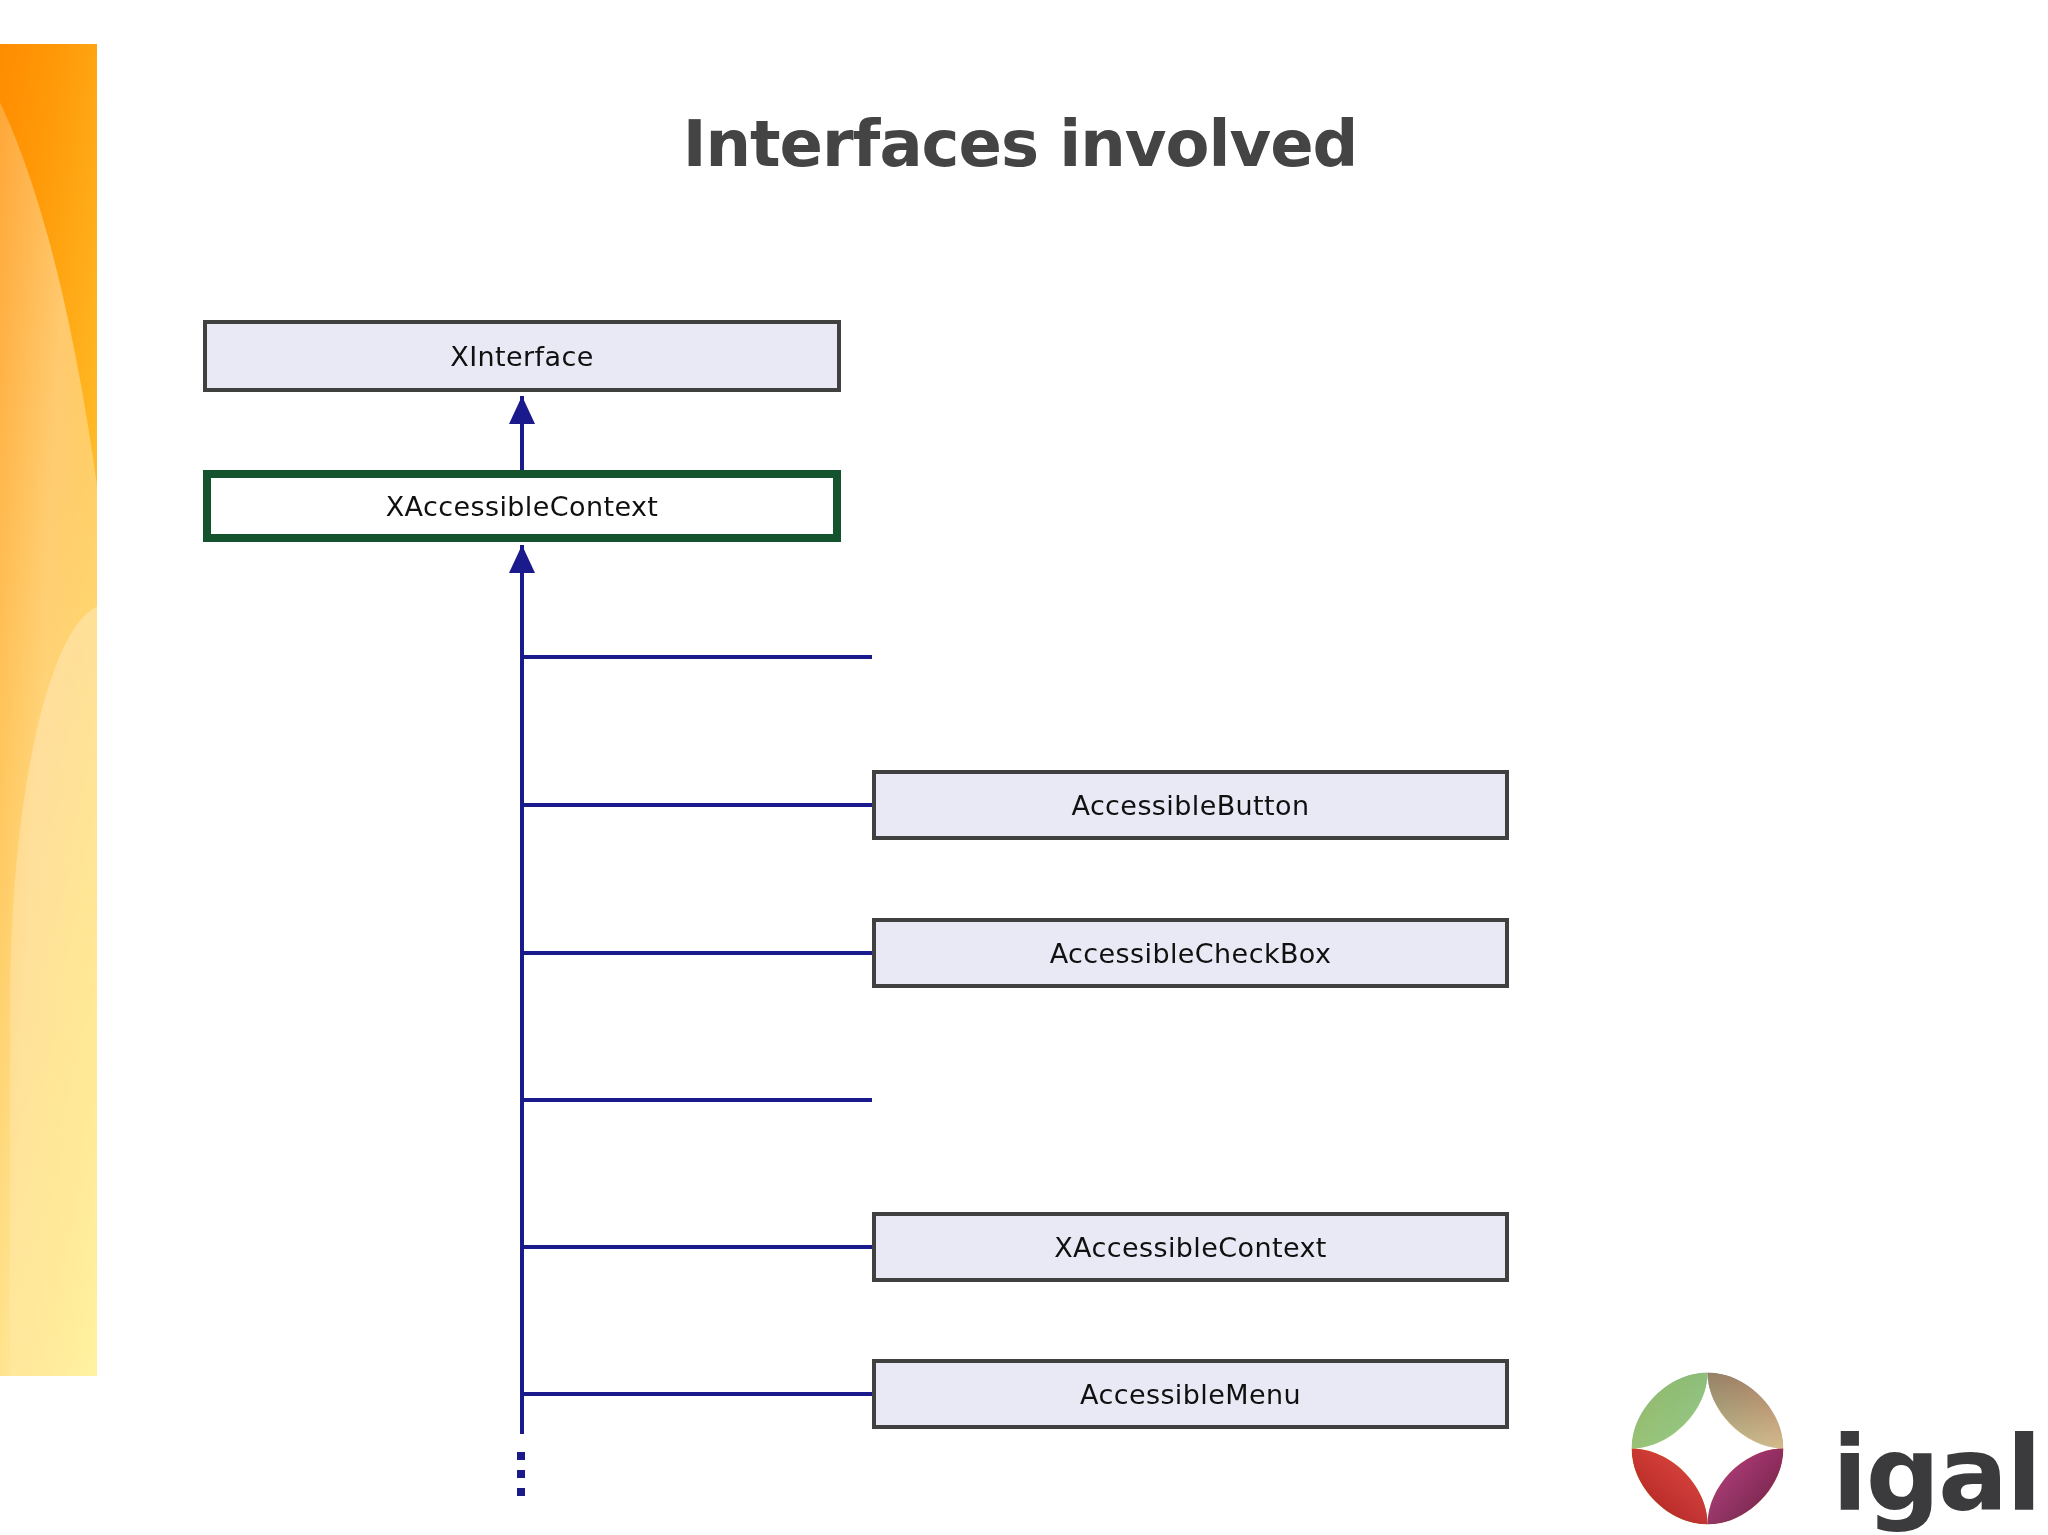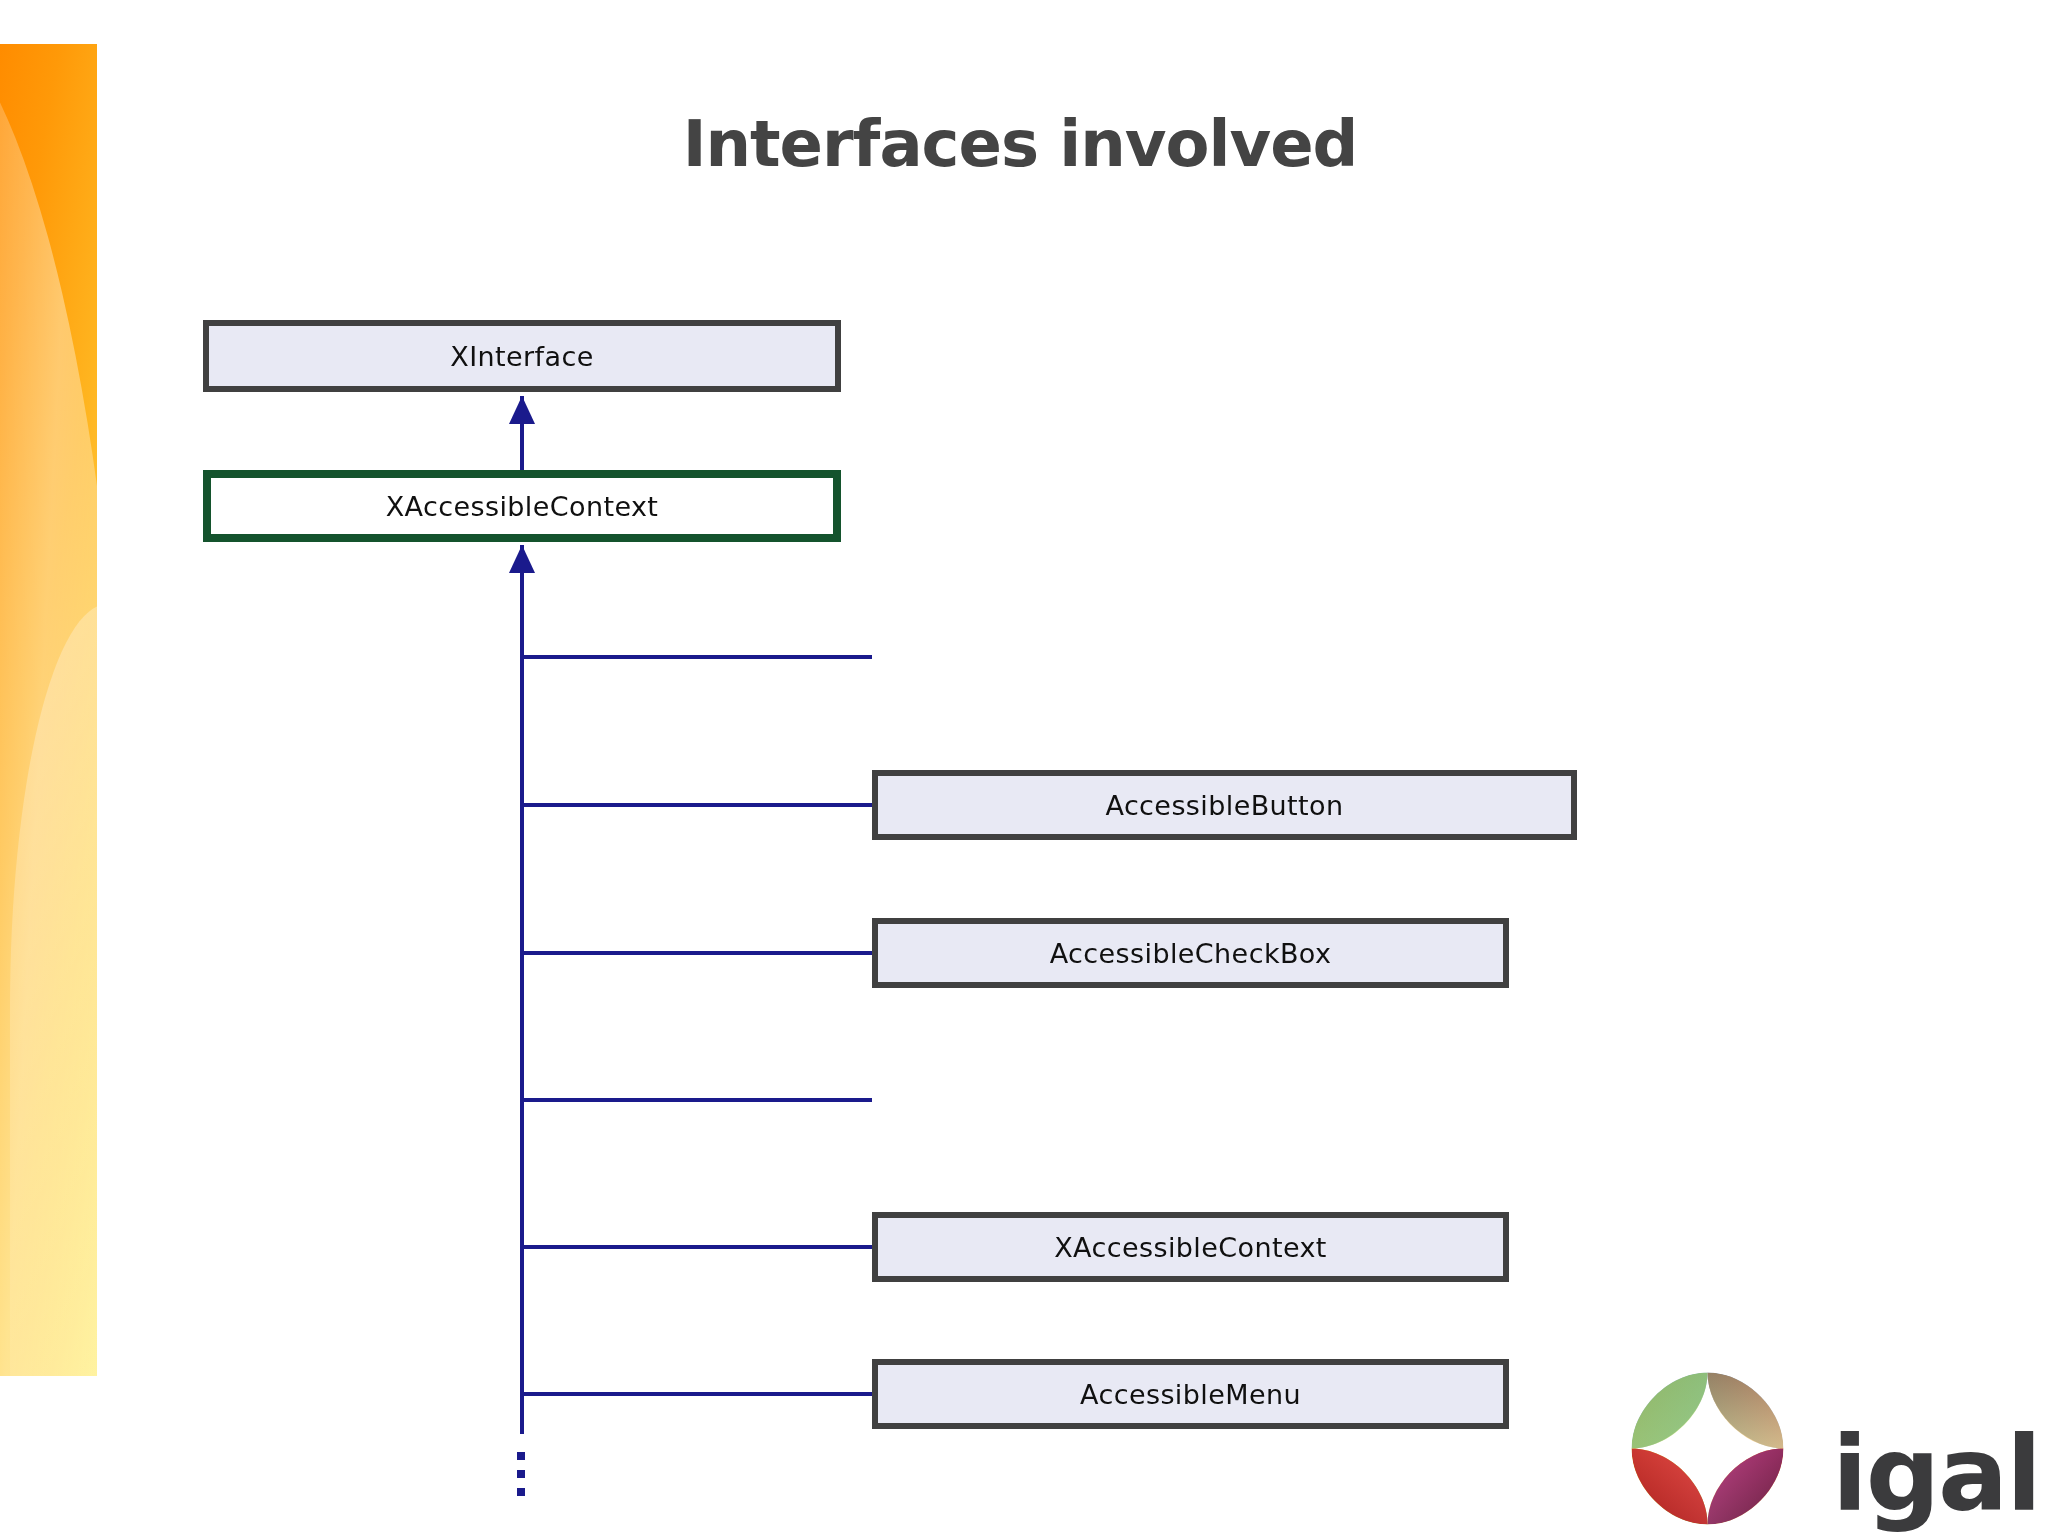--- a/index.html
+++ b/index.html
@@ -87,21 +87,21 @@
     align-items: center;
     justify-content: center;
     font-family: "DejaVu Sans", sans-serif;
     font-size: 27px;
     color: #101010;
     letter-spacing: 0.4px;
     white-space: nowrap;
   }
   .node-box.style-filled {
     background: #e8e9f4;
-    border: 6px solid #404040;
+    border: 4px solid #404040;
   }
   .node-box.style-selected {
     background: #ffffff;
     border: 8px solid #14532d;
   }
   .corner-fold {
     position: absolute;
     right: 0px;
     bottom: 0px;
     width: 0;
@@ -167,21 +167,21 @@
 
   <div class="node-box style-filled" style="left:203px; top:320px; width:638px; height:72px;">
     <span>XInterface</span>
   </div>
 
   <div class="node-box style-selected" style="left:203px; top:470px; width:638px; height:72px;">
     <span>XAccessibleContext</span>
   </div>
 
 
-  <div class="node-box style-filled" style="left:872px; top:770px; width:705px; height:70px;">
+  <div class="node-box style-filled" style="left:872px; top:770px; width:637px; height:70px;">
     <span>AccessibleButton</span>
   </div>
 
   <div class="node-box style-filled" style="left:872px; top:918px; width:637px; height:70px;">
     <span>AccessibleCheckBox</span>
   </div>
 
 
   <div class="node-box style-filled" style="left:872px; top:1212px; width:637px; height:70px;">
     <span>XAccessibleContext</span>

